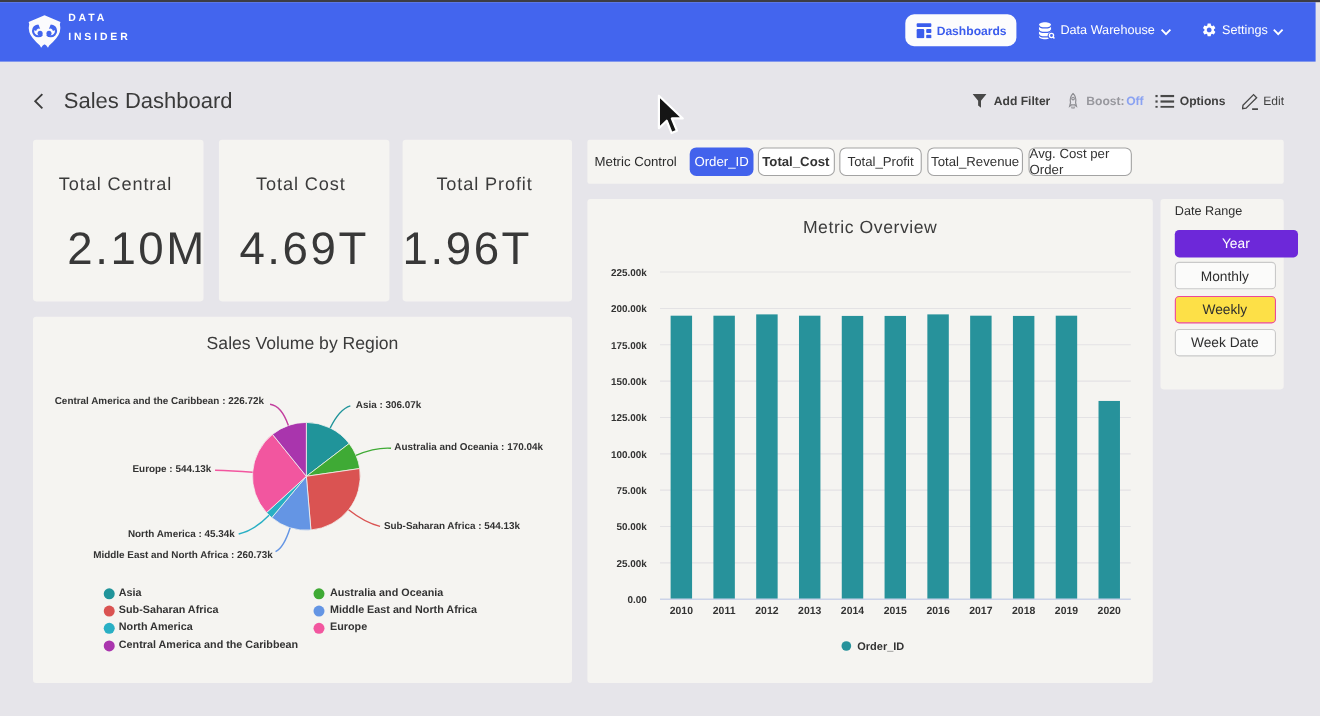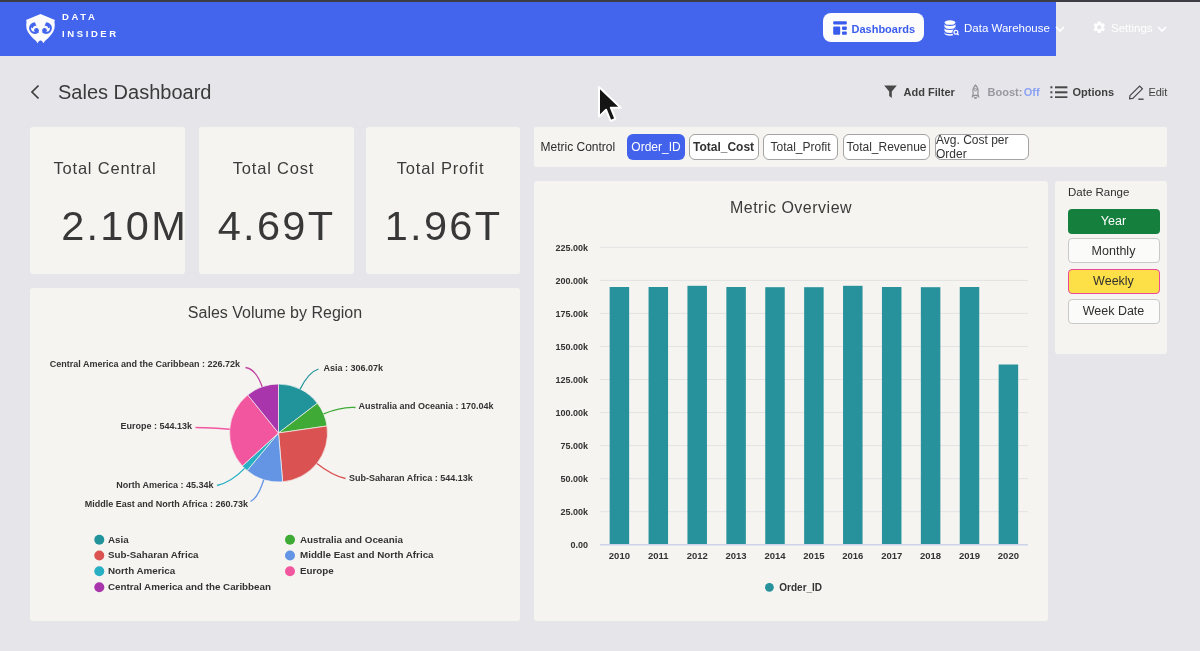--- a/index.html
+++ b/index.html
@@ -3,21 +3,21 @@
 *{margin:0;padding:0;box-sizing:border-box;}
 html,body{width:1200px;height:651px;overflow:hidden;background:#e6e5ea;font-family:"Liberation Sans",sans-serif;}
 .abs{position:absolute;}
 .card{position:absolute;background:#f5f4f1;border-radius:3px;}
 .btn{position:absolute;display:flex;align-items:center;justify-content:center;}
 </style></head>
 <body>
 
 <div class="abs" style="left:0;top:0;width:1200px;height:2px;background:#3c3c44;"></div>
 
-<div class="abs" style="left:0;top:2px;width:1056px;height:53.5px;background:#4365ee;padding-left:34px;">
+<div class="abs" style="left:0;top:2px;width:1196px;height:53.5px;background:#4365ee;padding-left:34px;">
 
   <svg class="abs" style="left:23.5px;top:9.5px;" width="33" height="34" viewBox="0 0 36 36">
     <path d="M18 1.5 L33.8 8.3 L33.2 10.2 Q35 18 29.6 24.4 Q26 29 22.6 31.4 L21.4 33.6 Q19.8 30.8 18 30.2 Q16.2 30.8 14.6 33.6 L13.4 31.4 Q10 29 6.4 24.4 Q1 18 2.8 10.2 L2.2 8.3 Z" fill="#fbfbfd"></path>
     <circle cx="11.9" cy="17" r="5.3" fill="none" stroke="#4365ee" stroke-width="2.2"></circle>
     <circle cx="24.1" cy="17" r="5.3" fill="none" stroke="#4365ee" stroke-width="2.2"></circle>
     <path d="M7.3 16.2 A5.3 5.3 0 0 1 15.8 12.6 L14.1 15.2 A2.7 2.7 0 0 0 9.7 17.1 Z" fill="#4365ee"></path>
     <path d="M28.7 16.2 A5.3 5.3 0 0 0 20.2 12.6 L21.9 15.2 A2.7 2.7 0 0 1 26.3 17.1 Z" fill="#4365ee"></path>
     <path d="M18 5.5 L24.6 9.2 L18.6 24.8 L17.4 24.8 L11.4 9.2 Z" fill="#fbfbfd"></path>
     <circle cx="13.6" cy="19.3" r="2.5" fill="#4365ee"></circle>
     <circle cx="22.4" cy="19.3" r="2.5" fill="#4365ee"></circle>
@@ -89,21 +89,21 @@
 <div class="abs" style="left:1148.4px;top:86px;font-size:11px;font-weight:normal;color:#3f3f3f;">Edit</div>
 
 <div class="card" style="left:30px;top:127px;width:155px;height:147px;"></div>
 <div class="card" style="left:198.5px;top:127px;width:155px;height:147px;"></div>
 <div class="card" style="left:366px;top:127px;width:154px;height:147px;"></div>
 <div class="abs" style="left:27.5px;top:158.5px;width:155px;text-align:center;font-size:16.5px;letter-spacing:0.8px;color:#3b3b3b;">Total Central</div>
 <div class="abs" style="left:196px;top:158.5px;width:155px;text-align:center;font-size:16.5px;letter-spacing:0.8px;color:#3b3b3b;">Total Cost</div>
 <div class="abs" style="left:363.5px;top:158.5px;width:154px;text-align:center;font-size:16.5px;letter-spacing:0.8px;color:#3b3b3b;">Total Profit</div>
 <div class="abs" style="left:32px;top:201.5px;width:156px;text-align:right;font-size:41.5px;letter-spacing:2.3px;color:#383838;">2.10M</div>
 <div class="abs" style="left:198.5px;top:201.5px;width:156px;text-align:center;font-size:41.5px;letter-spacing:2.3px;color:#383838;">4.69T</div>
-<div class="abs" style="left:366px;top:201.5px;width:155px;text-align:center;font-size:41.5px;letter-spacing:2.3px;color:#383838;">1.96T</div>
+<div class="abs" style="left:366px;top:201.5px;width:155px;font-size:41.5px;letter-spacing:2.3px;color:#383838;">1.96T</div>
 
 <div class="card" style="left:534px;top:127px;width:633px;height:40px;border-radius:2px;"></div>
 <div class="abs" style="left:540.5px;top:139.5px;font-size:12px;color:#2b2b2b;">Metric Control</div>
 <div class="btn" style="left:627px;top:134px;width:58px;height:25.5px;background:#4262ec;border-radius:6px;color:#fff;font-size:12px;">Order_ID</div>
 <div class="btn" style="left:688.5px;top:134px;width:70px;height:25.5px;background:#fff;border:1px solid #a3a3a3;border-radius:6px;color:#333;font-size:12px;font-weight:bold;">Total_Cost</div>
 <div class="btn" style="left:763px;top:134px;width:75px;height:25.5px;background:#fff;border:1px solid #a3a3a3;border-radius:6px;color:#333;font-size:12px;">Total_Profit</div>
 <div class="btn" style="left:843px;top:134px;width:87px;height:25.5px;background:#fff;border:1px solid #a3a3a3;border-radius:6px;color:#333;font-size:12px;">Total_Revenue</div>
 <div class="btn" style="left:935px;top:134px;width:94px;height:25.5px;background:#fff;border:1px solid #a3a3a3;border-radius:6px;color:#333;font-size:12px;">Avg. Cost per Order</div>
 
 <div class="card" style="left:30px;top:287.5px;width:490px;height:333.5px;"></div>
@@ -200,20 +200,20 @@
     <text x="396.6" y="377.6">2018</text>
     <text x="435.5" y="377.6">2019</text>
     <text x="474.4" y="377.6">2020</text>
   </g>
   <circle cx="235.4" cy="406.3" r="4.4" fill="#27929b"></circle>
   <text x="245.3" y="410" font-family="Liberation Sans,sans-serif" font-size="10" font-weight="bold" fill="#333">Order_ID</text>
 </svg>
 
 <div class="card" style="left:1054.5px;top:180.5px;width:112.5px;height:173.5px;"></div>
 <div class="abs" style="left:1068px;top:186px;font-size:11.5px;font-weight:500;color:#2f2f2f;">Date Range</div>
-<div class="btn" style="left:1067.5px;top:208.5px;width:92px;height:25px;background:#15803d;border-radius:4px;color:#fff;font-size:12.5px;">Year</div>
+<div class="btn" style="left:1067.5px;top:208.5px;width:112px;height:25px;background:#6d28d9;border-radius:4px;color:#fff;font-size:12.5px;">Year</div>
 <div class="btn" style="left:1067.5px;top:238px;width:92px;height:25px;background:#fbfbfa;border:1px solid #c9c9c9;border-radius:4px;color:#2f2f2f;font-size:12.5px;">Monthly</div>
 <div class="btn" style="left:1067.5px;top:268.5px;width:92px;height:25px;background:#fde047;border:1px solid #ec4899;border-radius:4px;color:#2f2f2f;font-size:12.5px;">Weekly</div>
 <div class="btn" style="left:1067.5px;top:298.5px;width:92px;height:25px;background:#fbfbfa;border:1px solid #c9c9c9;border-radius:4px;color:#2f2f2f;font-size:12.5px;">Week Date</div>
 
 <svg class="abs" style="left:597px;top:85px;" width="27" height="40" viewBox="0 0 27 40">
   <path d="M2 2 L2 31.6 L9.1 24.8 L13.6 36 L18.4 33.9 L13.8 22.7 L23.7 22.7 Z" fill="#151515" stroke="#fff" stroke-width="2" stroke-linejoin="round"></path>
 </svg>
 
 </body></html>

